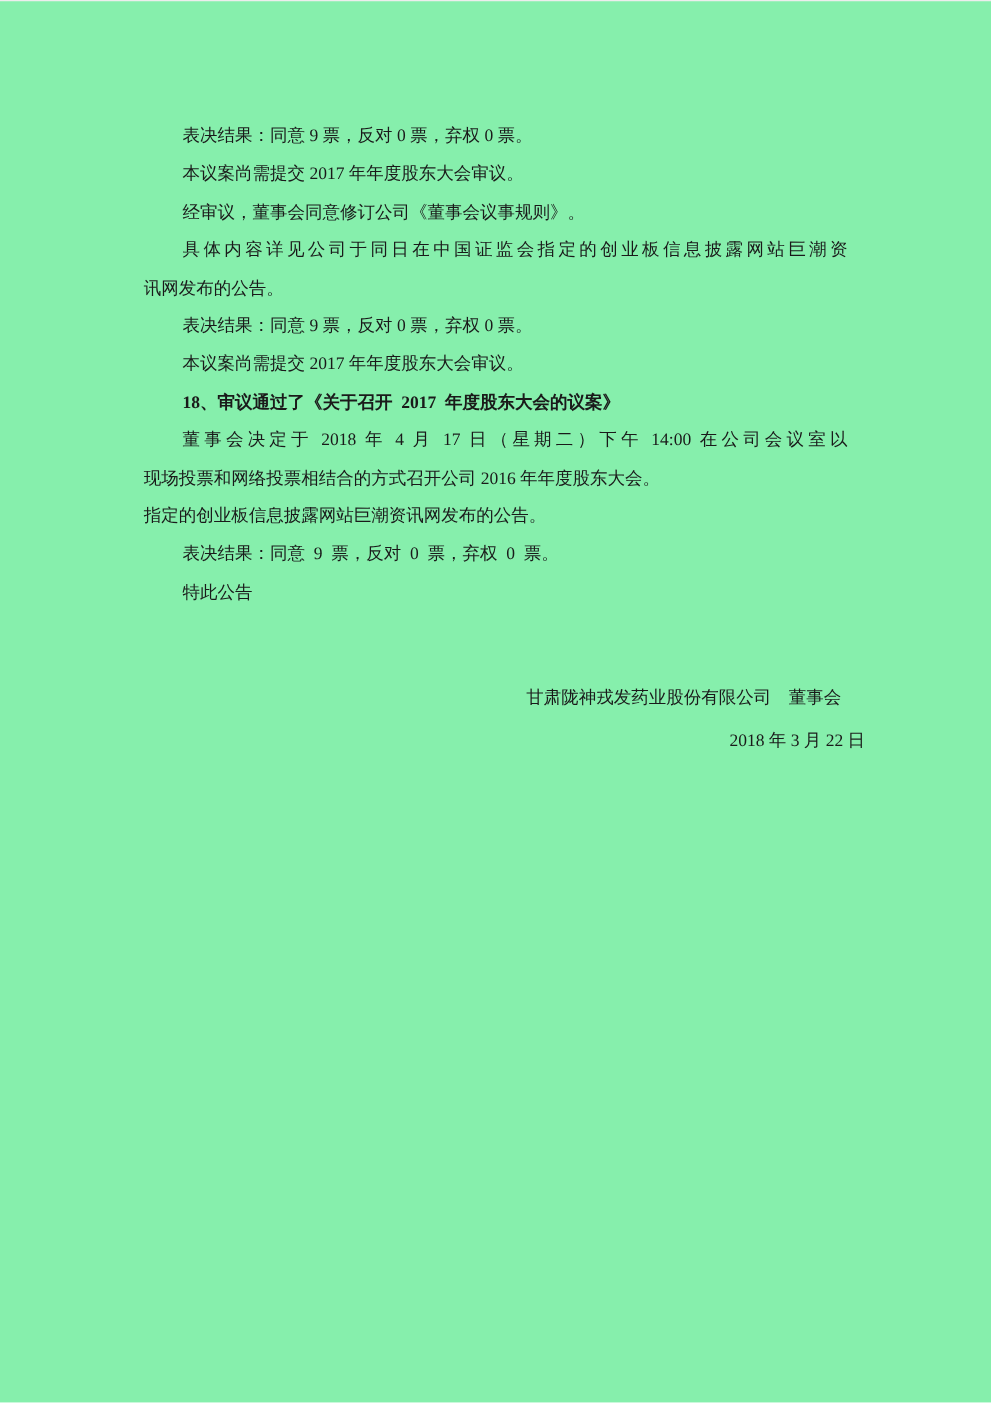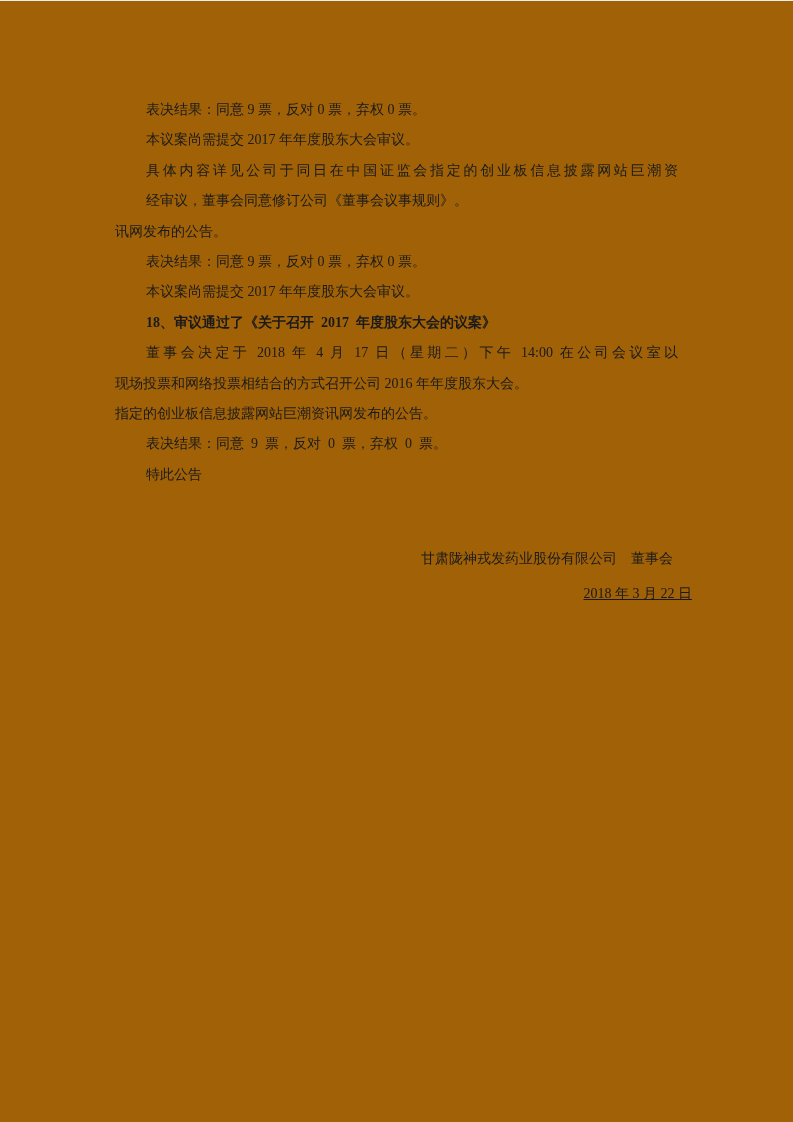--- a/index.html
+++ b/index.html
@@ -5,21 +5,21 @@
   html, body {
     margin: 0;
     padding: 0;
     background: #ffffff;
   }
   .page {
     position: relative;
     width: 793px;
     height: 1122px;
     box-sizing: border-box;
-    background: #a16207;
+    background: #86efac;
     border-top: 1px solid #ededed;
     padding: 94px 115px 0 115px;
     font-family: "Liberation Serif", "DejaVu Serif", serif;
     font-size: 14px;
     line-height: 30.4px;
     color: #1a1a1a;
     overflow: hidden;
   }
   .line {
     white-space: pre-wrap;
@@ -28,32 +28,32 @@
   .indent { padding-left: 31px; }
   .heading { font-weight: bold; }
   .full {
     text-align: justify;
     text-align-last: justify;
     text-justify: inter-character;
   }
   .closing { }
   .sig-block { text-align: right; }
   .sig-company { margin-top: 54px; padding-right: 5px; }
-  .sig-date { margin-top: 4px; margin-right: -14px; text-decoration: underline; }
+  .sig-date { margin-top: 4px; margin-right: -14px; }
 </style>
 </head>
 <body>
 
 <div class="page">
 
   <div class="body-text">
       <div class="line indent">表决结果：同意 9 票，反对 0 票，弃权 0 票。</div>
       <div class="line indent">本议案尚需提交 2017 年年度股东大会审议。</div>
+      <div class="line indent">经审议，董事会同意修订公司《董事会议事规则》。</div>
       <div class="line indent full">具体内容详见公司于同日在中国证监会指定的创业板信息披露网站巨潮资</div>
-      <div class="line indent">经审议，董事会同意修订公司《董事会议事规则》。</div>
       <div class="line">讯网发布的公告。</div>
       <div class="line indent">表决结果：同意 9 票，反对 0 票，弃权 0 票。</div>
       <div class="line indent">本议案尚需提交 2017 年年度股东大会审议。</div>
       <div class="line indent heading">18、审议通过了《关于召开  2017  年度股东大会的议案》</div>
       <div class="line indent full">董事会决定于 2018 年 4 月 17 日（星期二）下午 14:00 在公司会议室以</div>
       <div class="line">现场投票和网络投票相结合的方式召开公司 2016 年年度股东大会。</div>
       <div class="line">指定的创业板信息披露网站巨潮资讯网发布的公告。</div>
       <div class="line indent">表决结果：同意  9  票，反对  0  票，弃权  0  票。</div>
       <div class="line indent closing">特此公告</div>
     </div>

